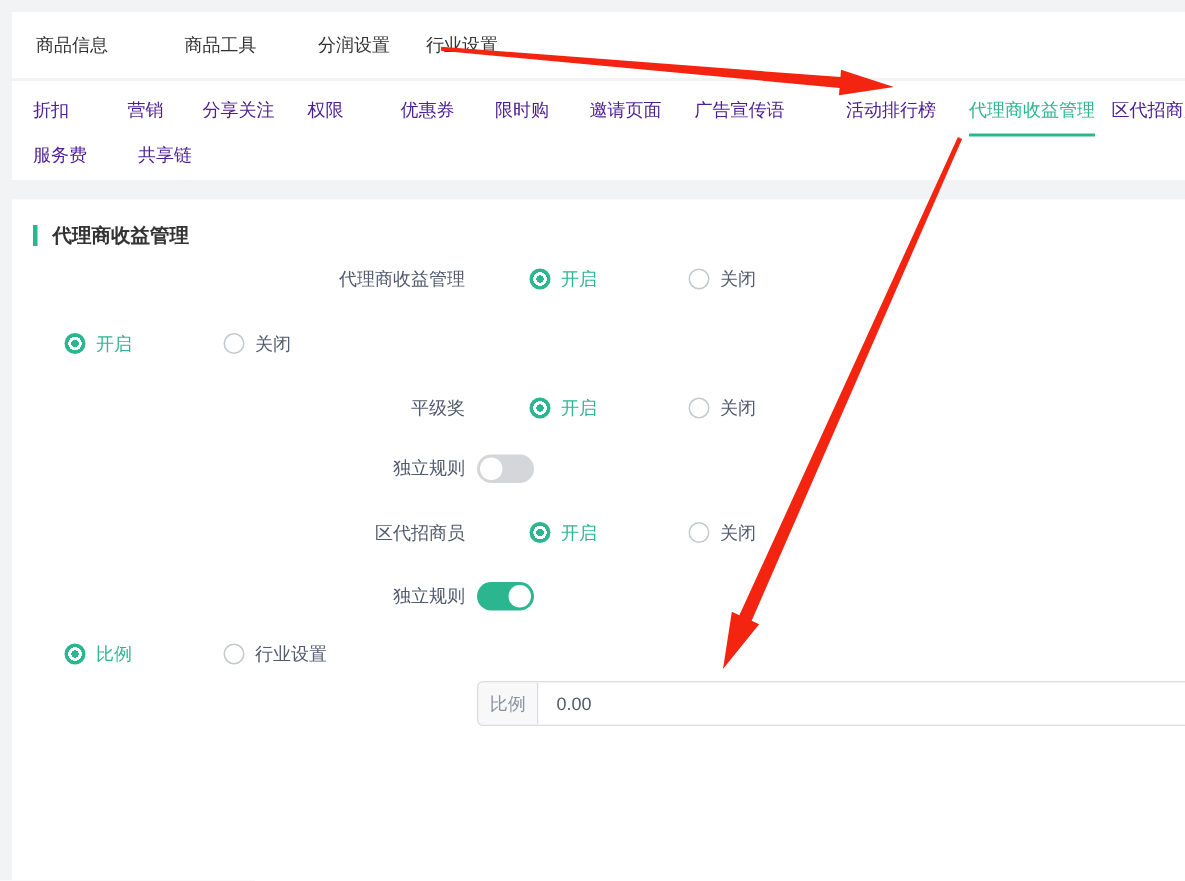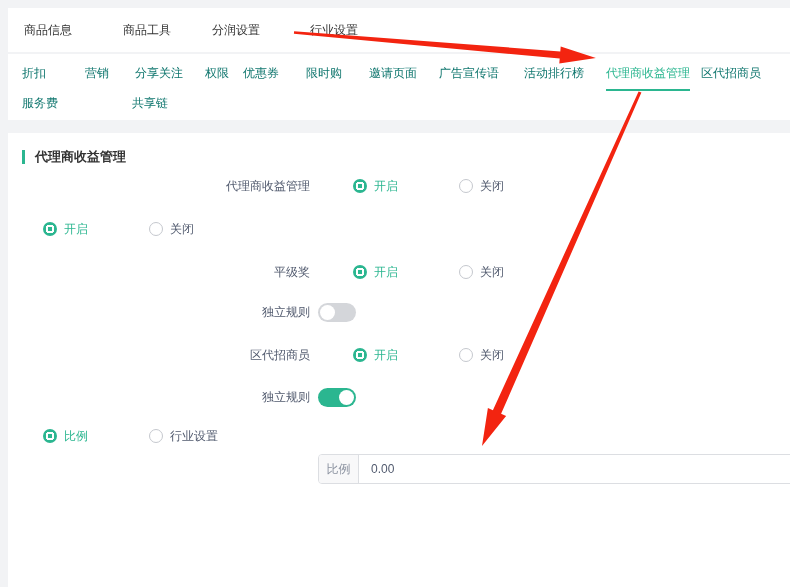--- a/index.html
+++ b/index.html
@@ -15,29 +15,29 @@
     position:absolute; top:8px; left:8px; right:0; height:44px;
     background:#fff; display:flex; align-items:center; padding-left:16px;
   }
   .tab { color:#333; cursor:pointer; white-space:nowrap; }
   .tab-plain1 { margin-right:51px; }
   .tab-plain2 { margin-right:41px; }
   .tab-active {
     background:#2bb690; color:#fff; padding:8px 21px; border-radius:4px;
     margin-right:11px;
   }
-  .tab-plain4 { margin-right:50px; }
+  .tab-plain4 { margin-right:24px; }
   
   #subnav {
     position:absolute; top:54px; left:8px; right:0; height:66px;
     background:#fff; padding:10px 0 0 14px;
   }
   .navrow { display:flex; align-items:center; height:18px; }
-  .navrow2 { margin-top:12px;gap:40px; }
-  .nav-item { position:relative; color:#0f766e; cursor:pointer; white-space:nowrap; }
+  .navrow2 { margin-top:12px; }
+  .nav-item { position:relative; color:#4c1d95; cursor:pointer; white-space:nowrap; }
   .nav-item.active { color:#2bb690; }
   .nav-item.active::after {
     content:""; position:absolute; left:0; right:0; bottom:-9px; height:2px;
     background:#2bb690;
   }
   
   #panel { position:absolute; top:133px; left:8px; right:0; bottom:0; background:#fff; }
   .panel-header { display:flex; align-items:center; margin:14px 0 0 14px; height:20px; }
   .hbar { width:3px; height:14px; background:#2bb690; margin-right:10px; }
   .htitle { font-weight:bold; font-size:13px; color:#333; }
@@ -92,25 +92,25 @@
   <span class="tab tab-plain2">商品工具</span>
   <span class="tab tab-plain4">分润设置</span>
   <span class="tab">行业设置</span>
 </div>
 
 <div id="subnav">
   <div class="navrow">
     <span class="nav-item" style="margin-right:39px">折扣</span>
     <span class="nav-item" style="margin-right:26px">营销</span>
     <span class="nav-item" style="margin-right:22px">分享关注</span>
-    <span class="nav-item" style="margin-right:14px">权限</span>
+    <span class="nav-item" style="margin-right:38px">权限</span>
     <span class="nav-item" style="margin-right:27px">优惠券</span>
     <span class="nav-item" style="margin-right:27px">限时购</span>
     <span class="nav-item" style="margin-right:22px">邀请页面</span>
-    <span class="nav-item" style="margin-right:25px">广告宣传语</span>
+    <span class="nav-item" style="margin-right:41px">广告宣传语</span>
     <span class="nav-item" style="margin-right:22px">活动排行榜</span>
     <span class="nav-item active" style="margin-right:11px">代理商收益管理</span>
     <span class="nav-item">区代招商员</span>
   </div>
   <div class="navrow navrow2">
     <span class="nav-item" style="margin-right:34px">服务费</span>
     <span class="nav-item">共享链</span>
   </div>
 </div>
 

